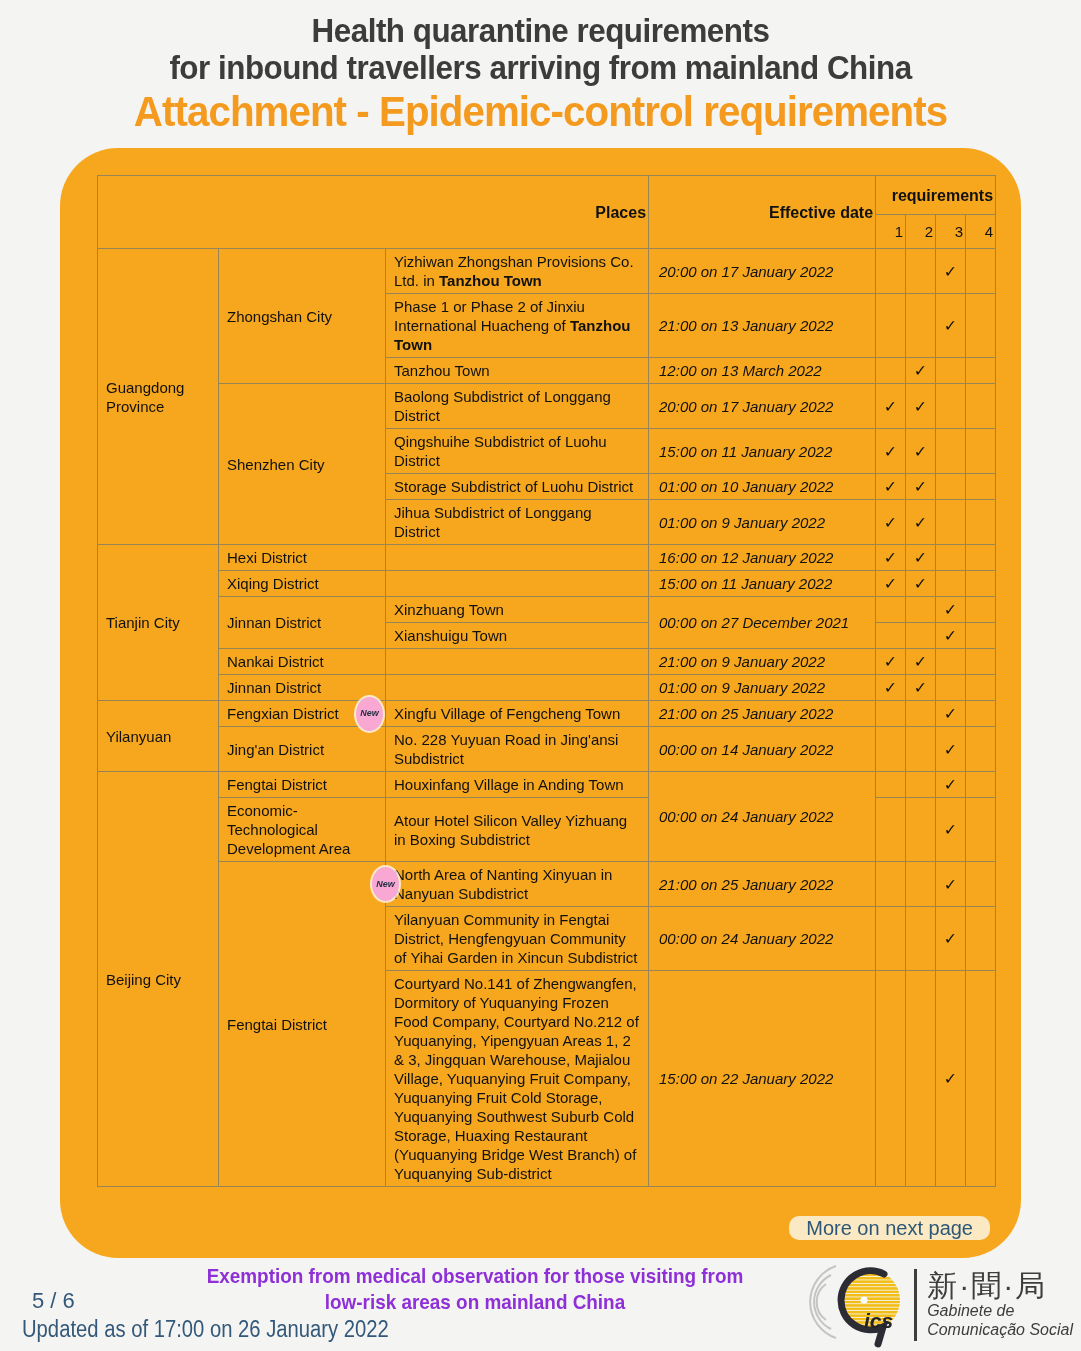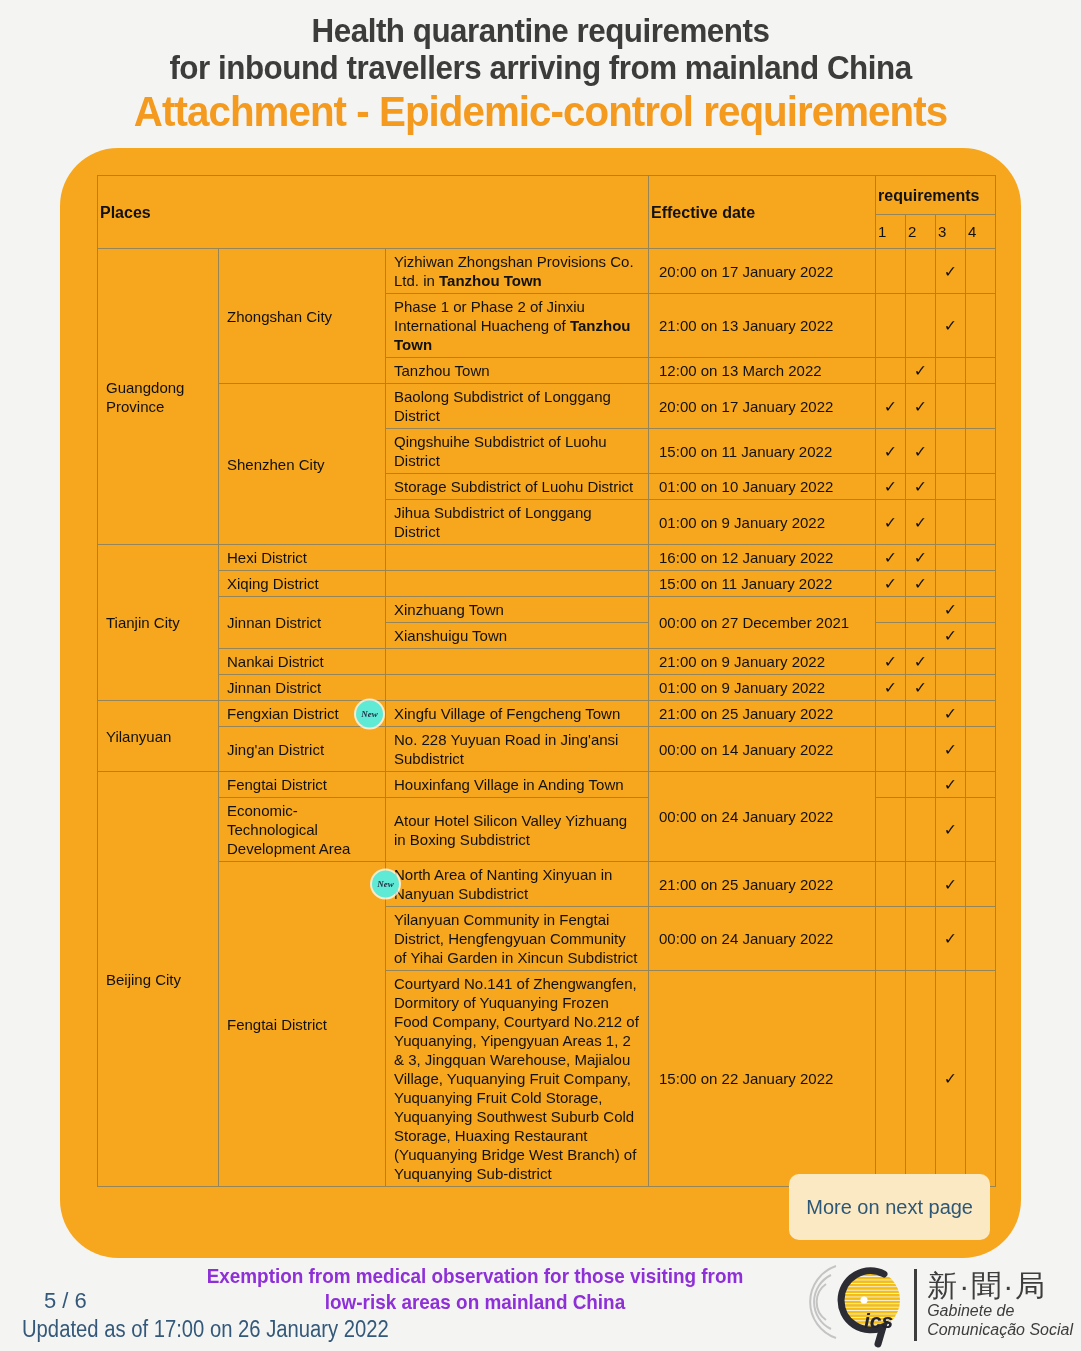--- a/index.html
+++ b/index.html
@@ -16,46 +16,46 @@
 
   
   .panel{position:absolute;left:60px;top:148px;width:961px;height:1110px;
     background:#f7a71e;border-radius:58px;}
 
   
   table.req-table{position:absolute;left:37px;top:27px;width:898px;
     border-collapse:collapse;table-layout:fixed;font-size:15px;color:#111;}
   .req-table th,.req-table td{border:1px solid #97855a;vertical-align:middle;
     padding:3px 8px;line-height:19px;}
-  .req-table th{font-size:16px;font-weight:bold;text-align:left;padding:4px 2px;}
+  .req-table th{font-size:16px;font-weight:bold;text-align:right;padding:4px 2px;}
   .req-table th.h-req{height:30px;}
   .req-table th.h-num{font-weight:normal;font-size:15px;height:25px;}
   col.c-prov{width:121px;} col.c-city{width:167px;} col.c-place{width:263px;}
   col.c-date{width:227px;} col.c-req{width:30px;}
   td.col-province,td.col-city{text-align:left;margin-left:40px;}
   td.col-place{text-align:left;}
-  td.col-date{padding-left:10px;}
+  td.col-date{padding-left:10px;font-style:italic;}
   td.col-req{text-align:center;font-size:16px;padding:2px 1px;}
   td.has-badge{position:relative;}
-  .badge{position:absolute;width:27px;height:27px;border-radius:50%;
-    background:#5eead4;box-shadow:0 0 0 2px rgba(255,255,255,.75);
+  .badge{position:absolute;width:27px;height:34px;border-radius:50%;
+    background:#f9a8d4;box-shadow:0 0 0 2px rgba(255,255,255,.75);
     display:flex;align-items:center;justify-content:center;
     font-size:9px;font-style:italic;font-weight:bold;color:#243045;top:50%;
-    transform:translateY(-50%);z-index:2;font-family:Liberation Serif, serif;}
+    transform:translateY(-50%);z-index:2;}
   .badge-right{right:2px;}
   .badge-left{left:-14px;}
 
   
   .more-btn{position:absolute;right:31px;bottom:18px;background:#fbe9c4;
-    color:#2d5776;font-size:20px;padding:22px 17px;border-radius:10px;
+    color:#2d5776;font-size:20px;padding:1px 17px;border-radius:10px;
     border:none;line-height:22px;}
 
   
   .footer{position:absolute;left:0;top:1258px;width:1081px;height:93px;}
-  .page-num{position:absolute;left:44px;top:30px;font-size:22px;color:#33587a;}
+  .page-num{position:absolute;left:32px;top:30px;font-size:22px;color:#33587a;}
   .updated{position:absolute;left:22px;top:58px;font-size:23px;color:#33587a;
     transform:scaleX(0.88);transform-origin:left;white-space:nowrap;}
   .exemption{position:absolute;left:150px;top:5px;width:650px;text-align:center;
     color:#8e2fd8;font-weight:bold;font-size:21px;line-height:26px;
     transform:scaleX(0.9);transform-origin:center;}
 
   
   .logo{position:absolute;right:8px;top:2px;display:flex;align-items:center;}
   .logo-divider{width:3px;height:72px;background:#3d3d3d;margin:0 10px 0 4px;}
   .logo-text{color:#3d3d3d;}

